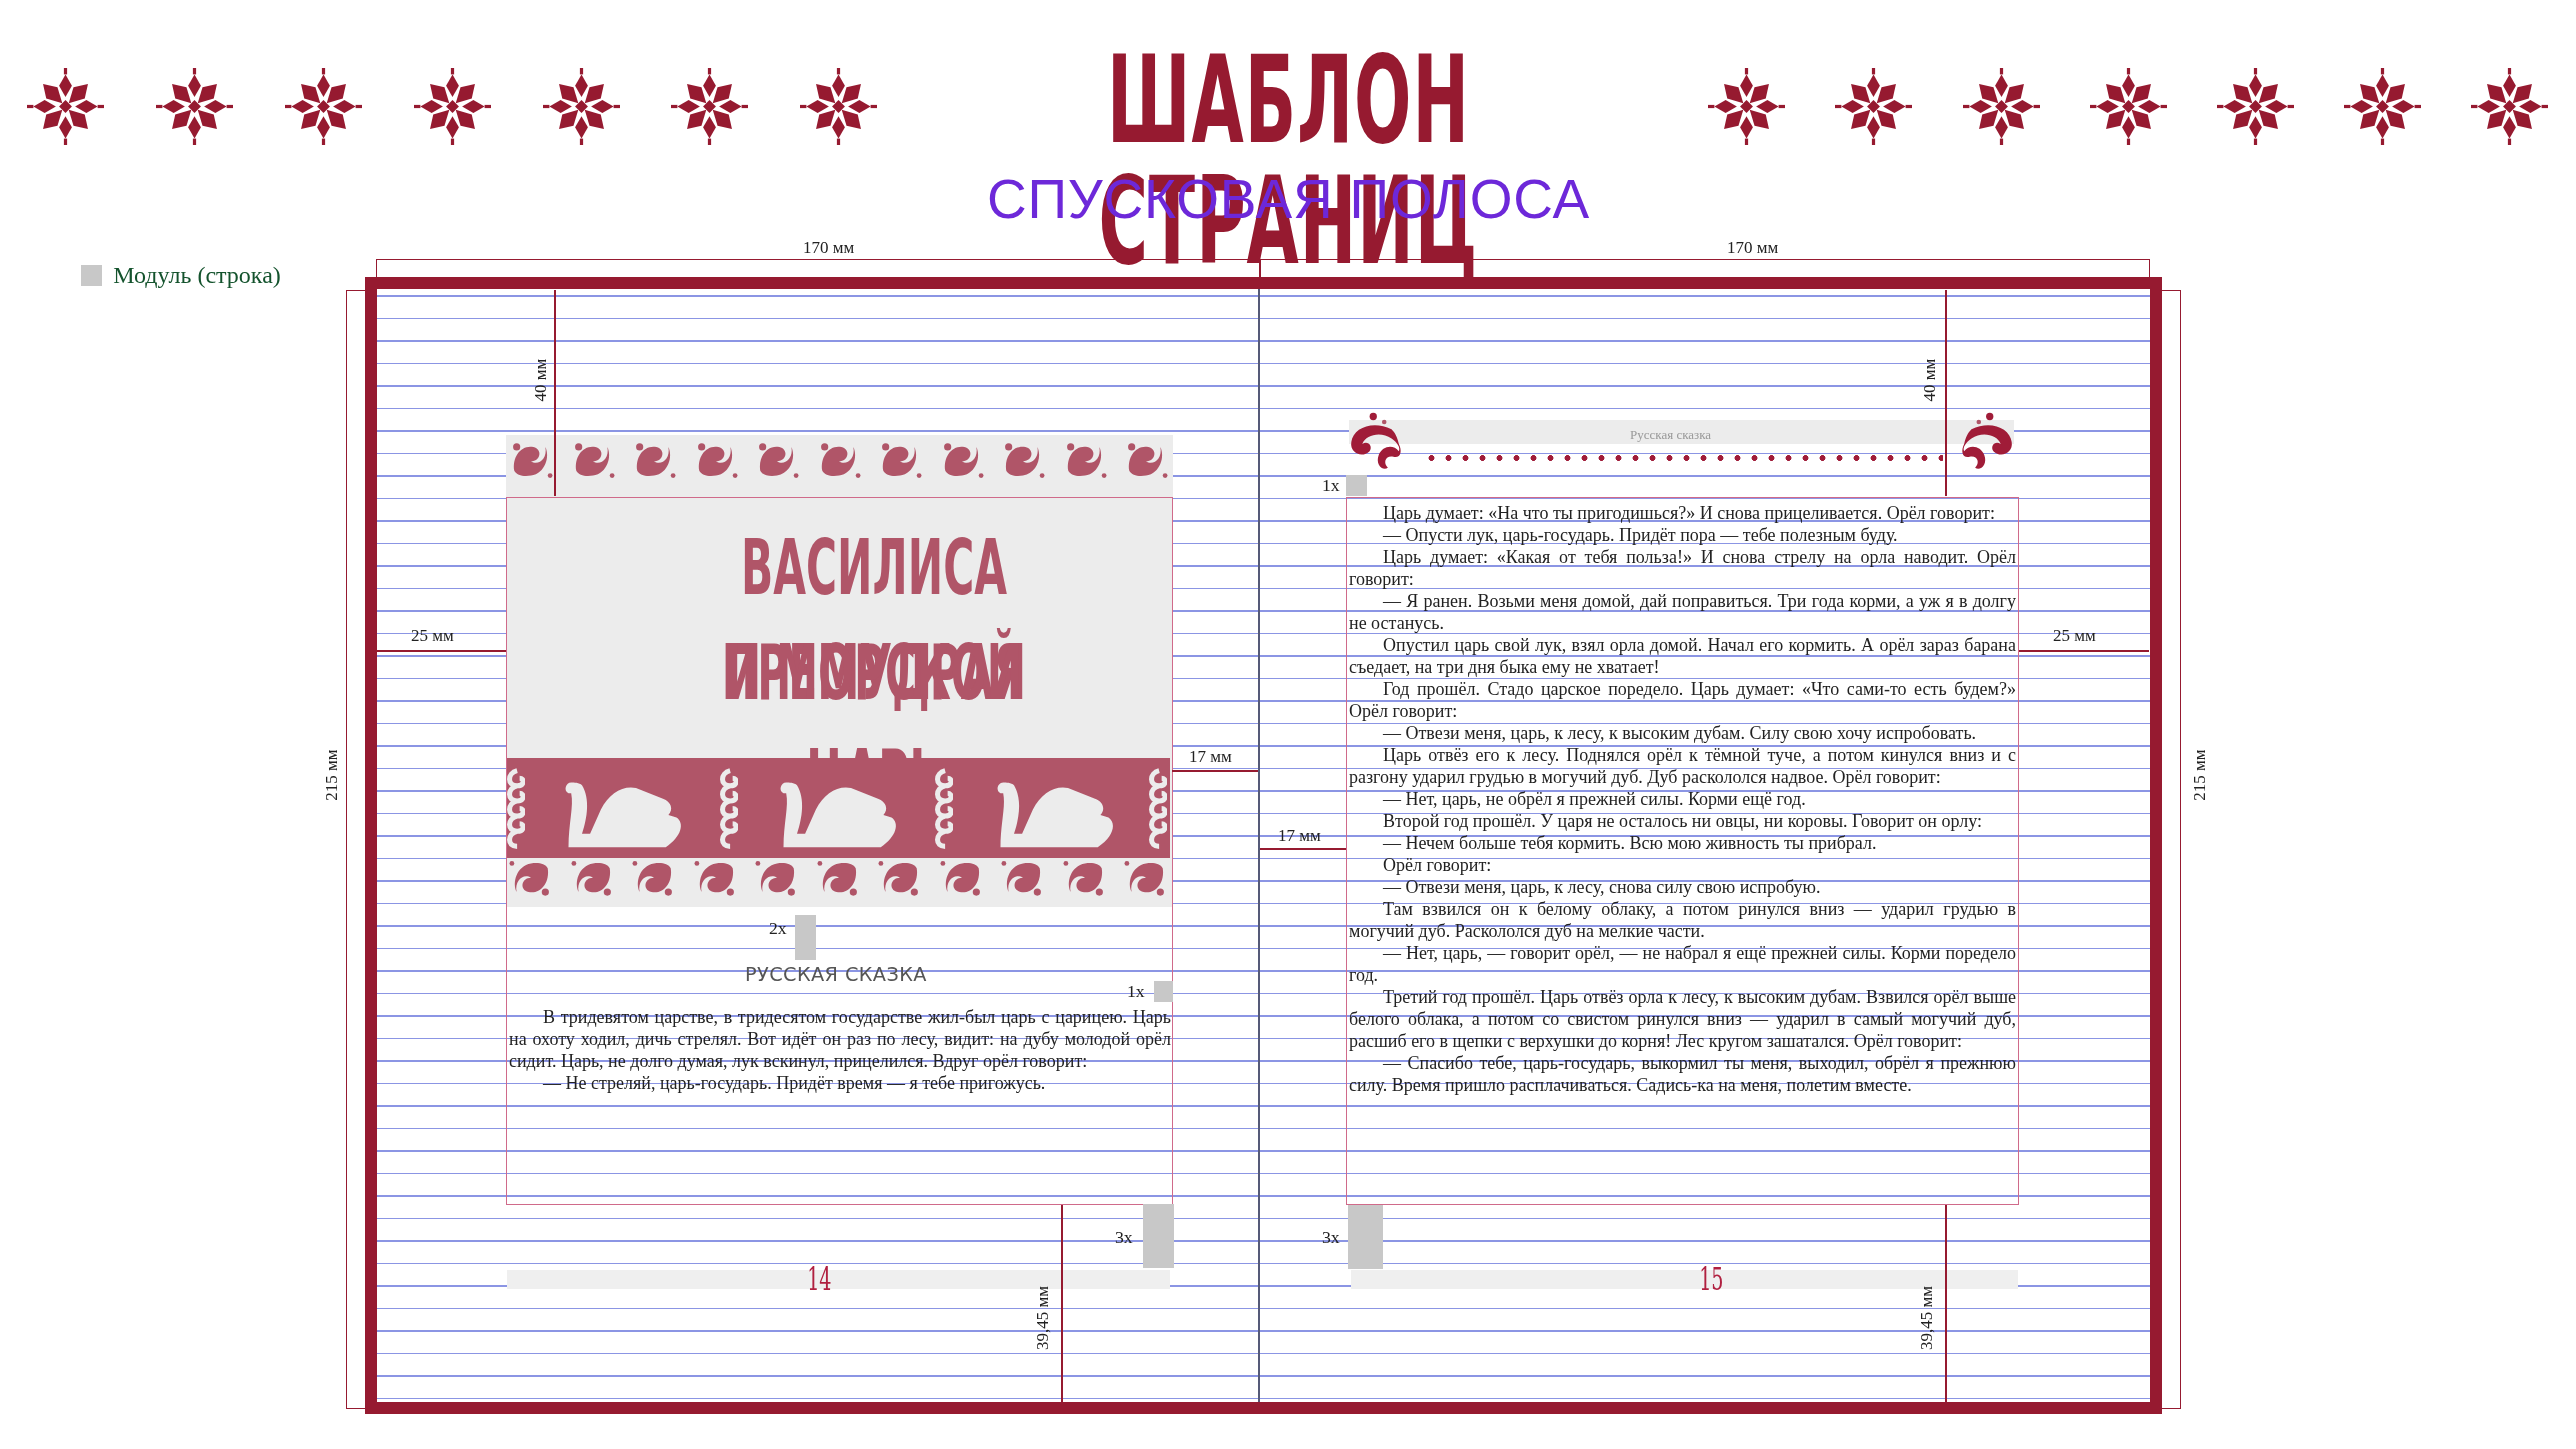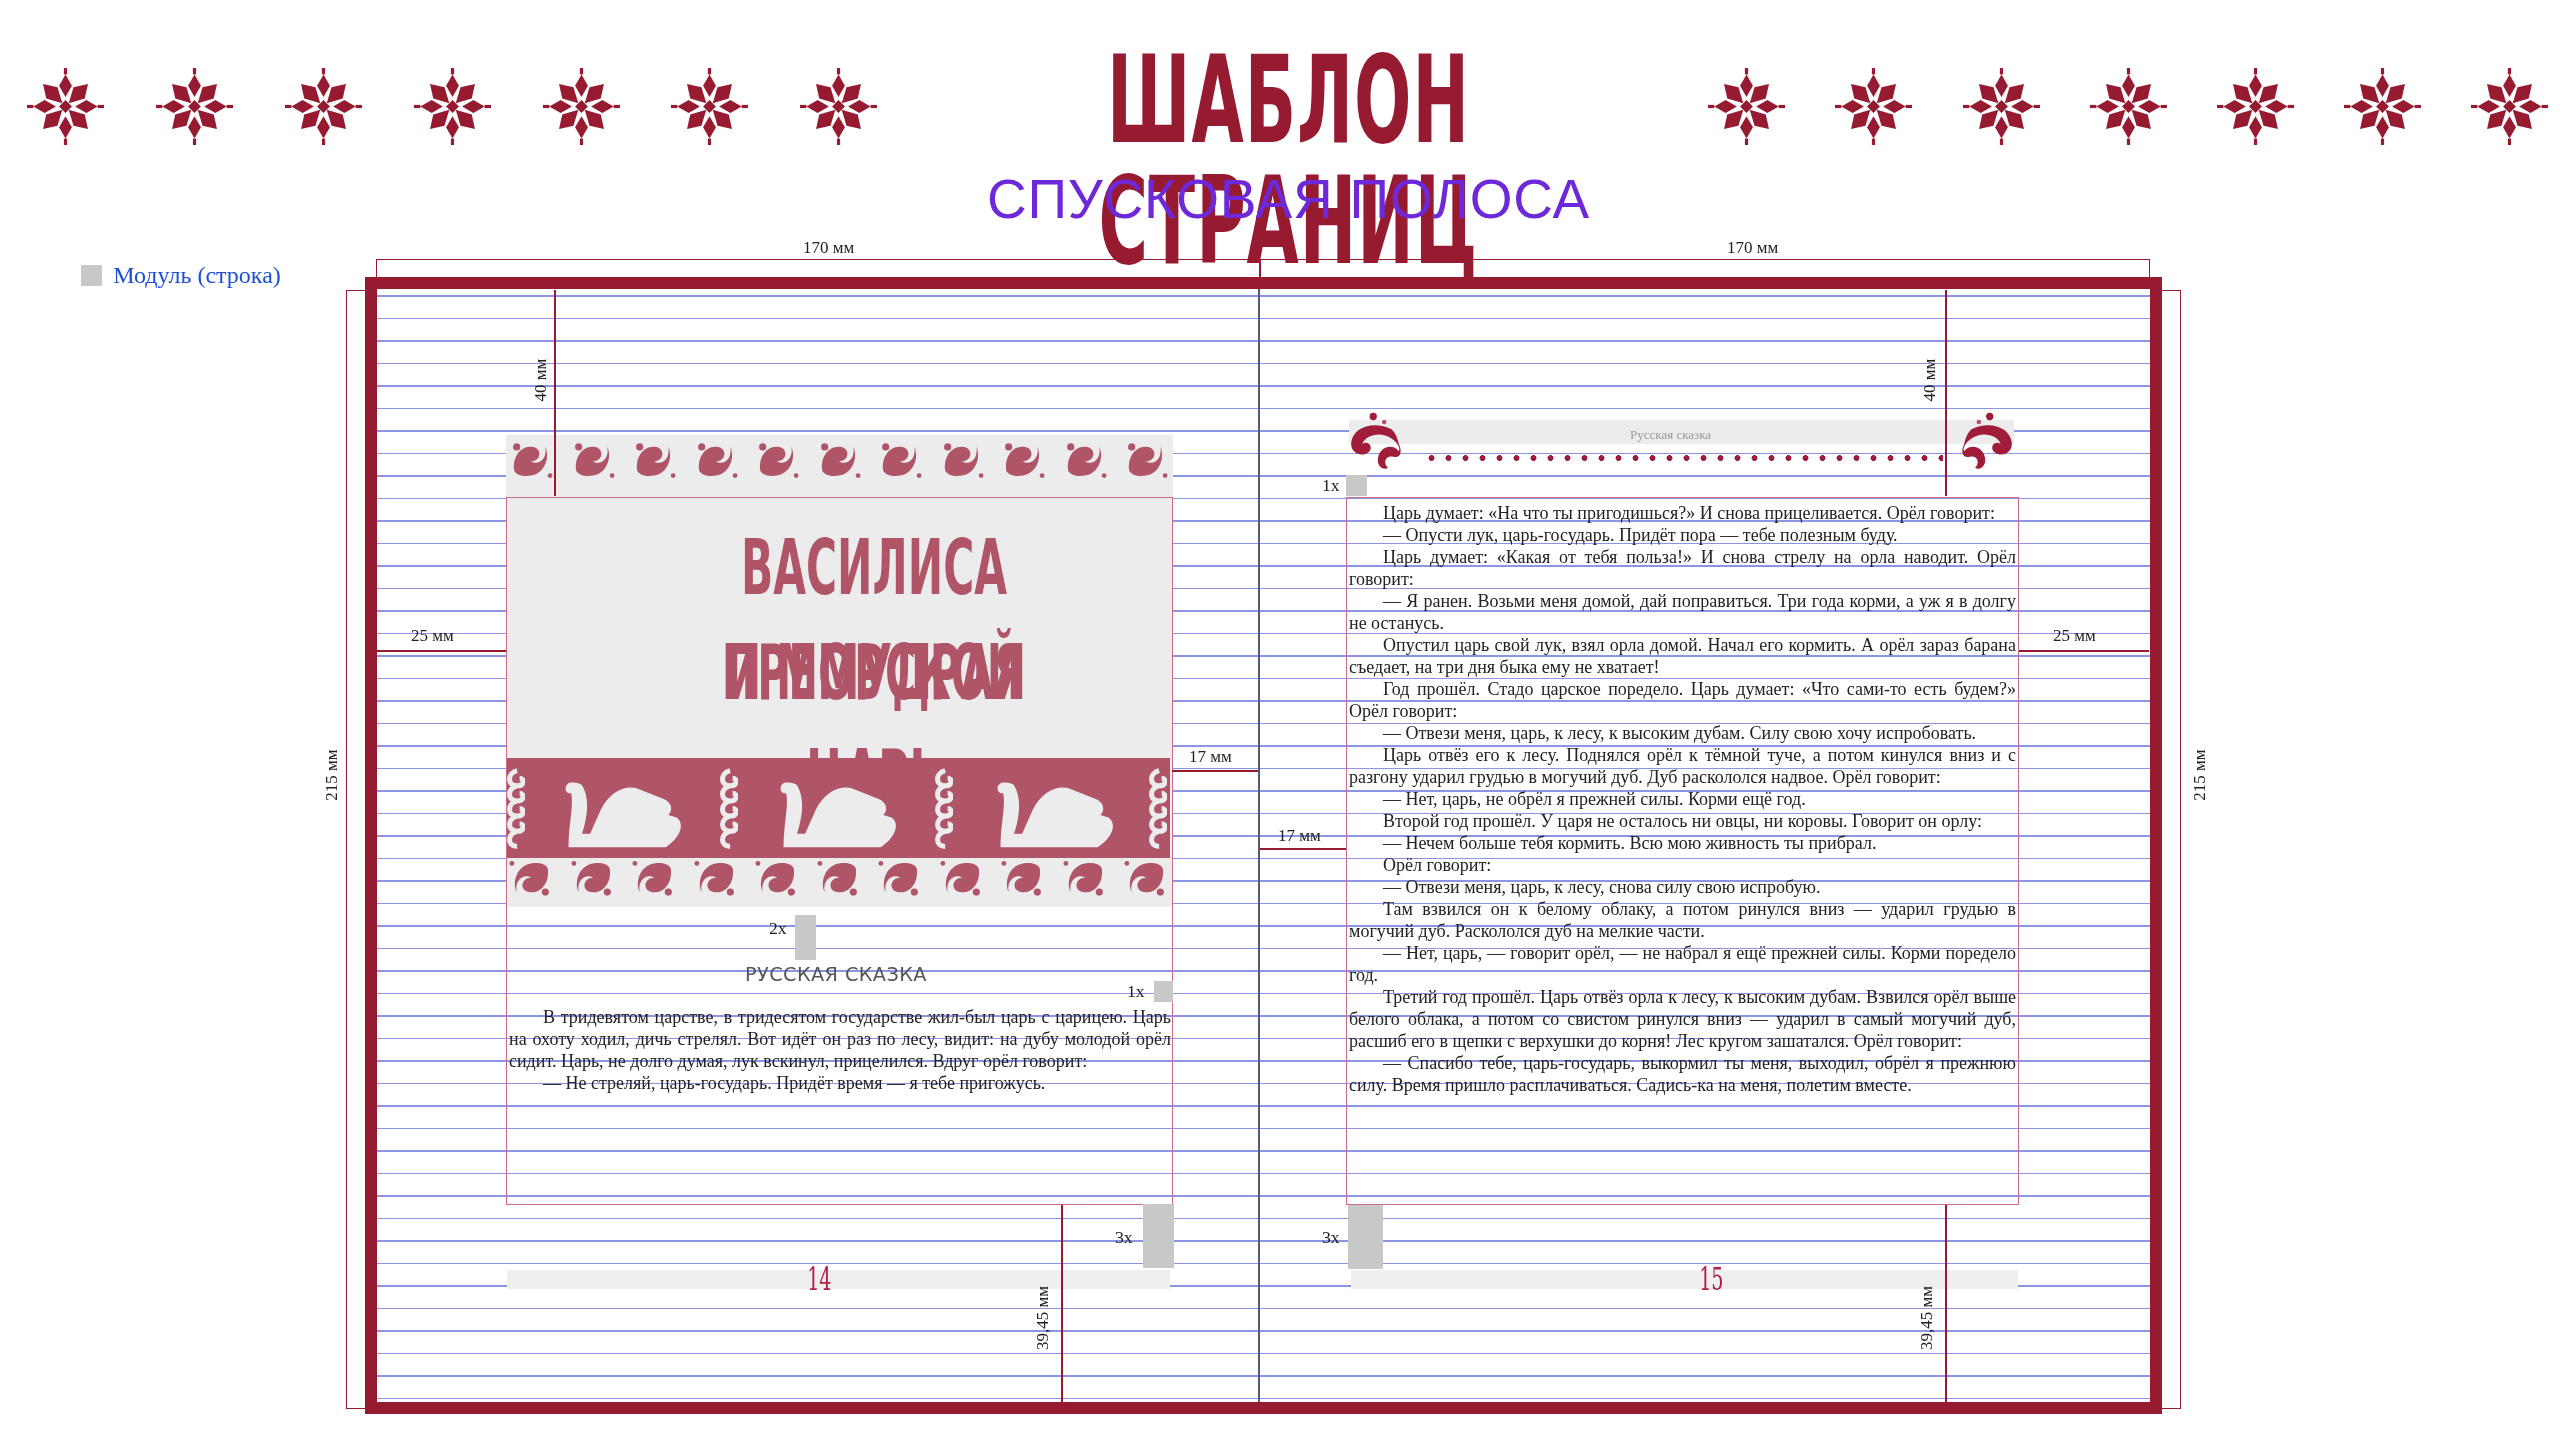--- a/index.html
+++ b/index.html
@@ -1,21 +1,21 @@
 <!DOCTYPE html>
 <html style="font-size:13px"><head>
 <meta charset="utf-8">
 <style>
   html,body{margin:0;padding:0;background:#fff;}
   body{width:2576px;height:1449px;position:relative;overflow:hidden;font-family:"DejaVu Serif",serif;}
   .abs{position:absolute;}
   .orn{position:absolute;top:68px;width:77px;height:77px;}
   .title-main{position:absolute;left:886px;top:40px;width:805px;text-align:center;color:#961a30;font-family:"DejaVu Sans Condensed","DejaVu Sans",sans-serif;font-weight:bold;font-size:121px;line-height:121px;letter-spacing:1.6px;transform:scaleX(0.62);transform-origin:center;}
   .title-sub{position:absolute;left:886px;top:167px;width:805px;text-align:center;color:#6d28d9;font-family:"Liberation Sans",sans-serif;font-size:55px;line-height:64px;letter-spacing:0.8px;}
-  .legend{position:absolute;left:81px;top:262px;display:flex;align-items:center;gap:11.3px;color:#1d4ed8;font-family:"Liberation Serif",serif;font-size:24px;}
+  .legend{position:absolute;left:81px;top:262px;display:flex;align-items:center;gap:11.3px;color:#14532d;font-family:"Liberation Serif",serif;font-size:24px;}
   .legend .sw{width:21px;height:21px;background:#c8c8c8;}
   .dimtext{position:absolute;font-family:"Liberation Serif",serif;font-size:17px;color:#222;white-space:nowrap;}
   .dimtext.rot{transform:rotate(-90deg);transform-origin:center;}
   .bracket{position:absolute;border:1.6px solid #961a30;}
   .frame{position:absolute;left:365px;top:277px;width:1797px;height:1137px;border:12px solid #961a30;box-sizing:border-box;background:#fff;}
   .lines{position:absolute;left:377px;top:289px;width:1773px;height:1113px;
     background-image:repeating-linear-gradient(to bottom, transparent 0, transparent 6.4px, #8b95e4 6.4px, #8b95e4 8px, transparent 8px, transparent 22.5px);
   }
   .divider{position:absolute;left:1258px;top:289px;width:1.6px;height:1113px;background:#555a78;}
   .grey{position:absolute;background:#ececec;}

